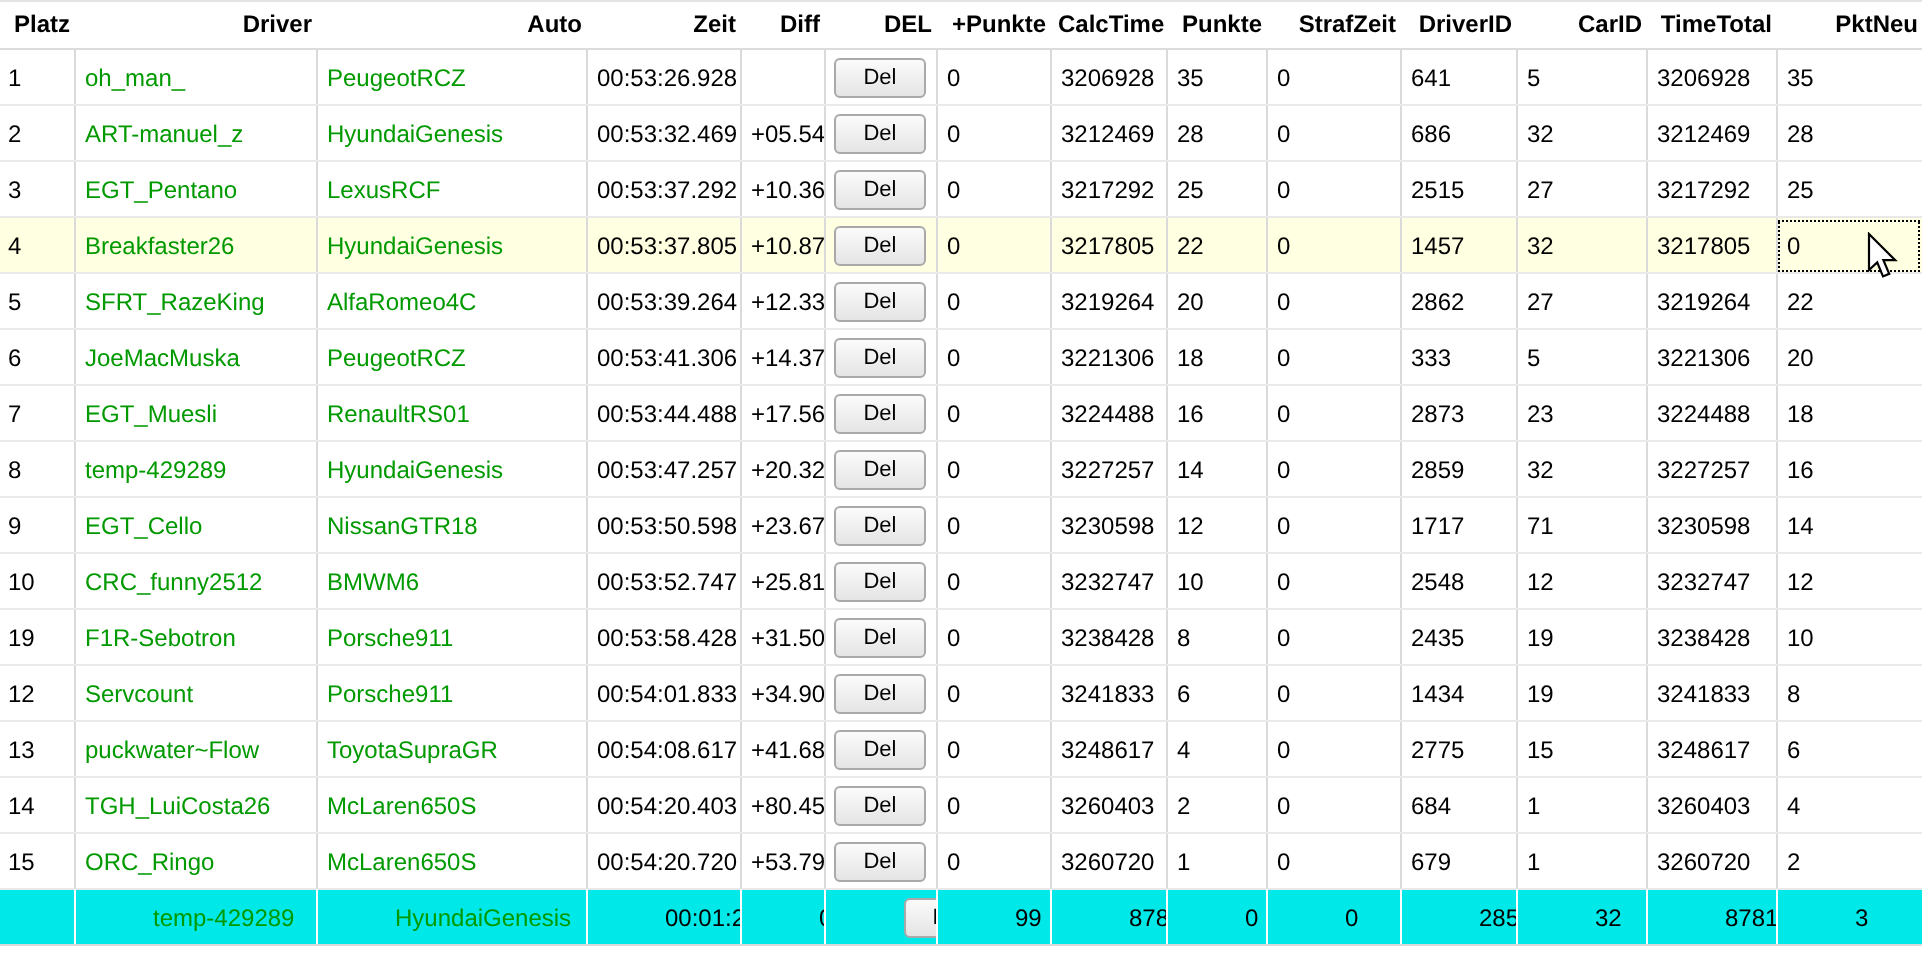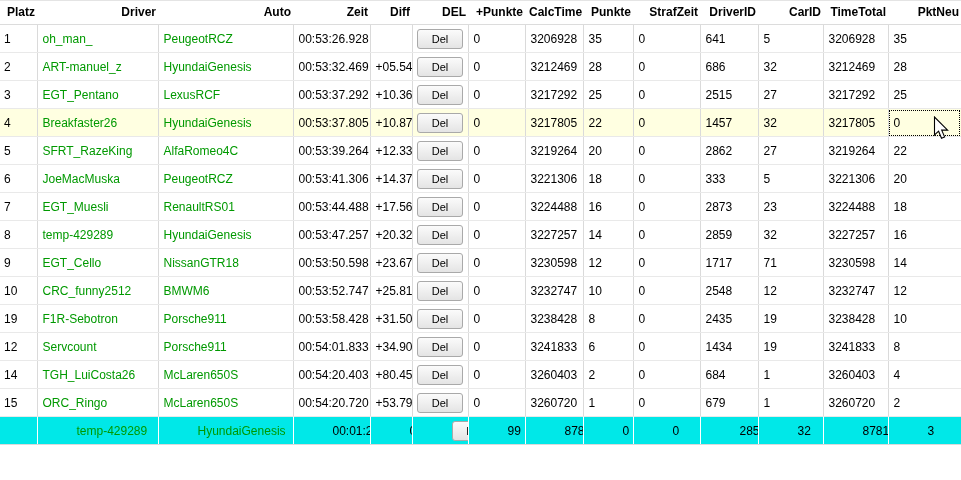--- a/index.html
+++ b/index.html
@@ -263,20 +263,36 @@
           <td>0</td>
           <td>3241833</td>
           <td>6</td>
           <td>0</td>
           <td>1434</td>
           <td>19</td>
           <td>3241833</td>
           <td>8</td>
         </tr>
         <tr>
+          <td>13</td>
+          <td class="green">puckwater~Flow</td>
+          <td class="green">ToyotaSupraGR</td>
+          <td>00:54:08.617</td>
+          <td>+41.68</td>
+          <td class="del-cell"><button class="del-btn">Del</button></td>
+          <td>0</td>
+          <td>3248617</td>
+          <td>4</td>
+          <td>0</td>
+          <td>2775</td>
+          <td>15</td>
+          <td>3248617</td>
+          <td>6</td>
+        </tr>
+        <tr>
           <td>14</td>
           <td class="green">TGH_LuiCosta26</td>
           <td class="green">McLaren650S</td>
           <td>00:54:20.403</td>
           <td>+80.45</td>
           <td class="del-cell"><button class="del-btn">Del</button></td>
           <td>0</td>
           <td>3260403</td>
           <td>2</td>
           <td>0</td>

